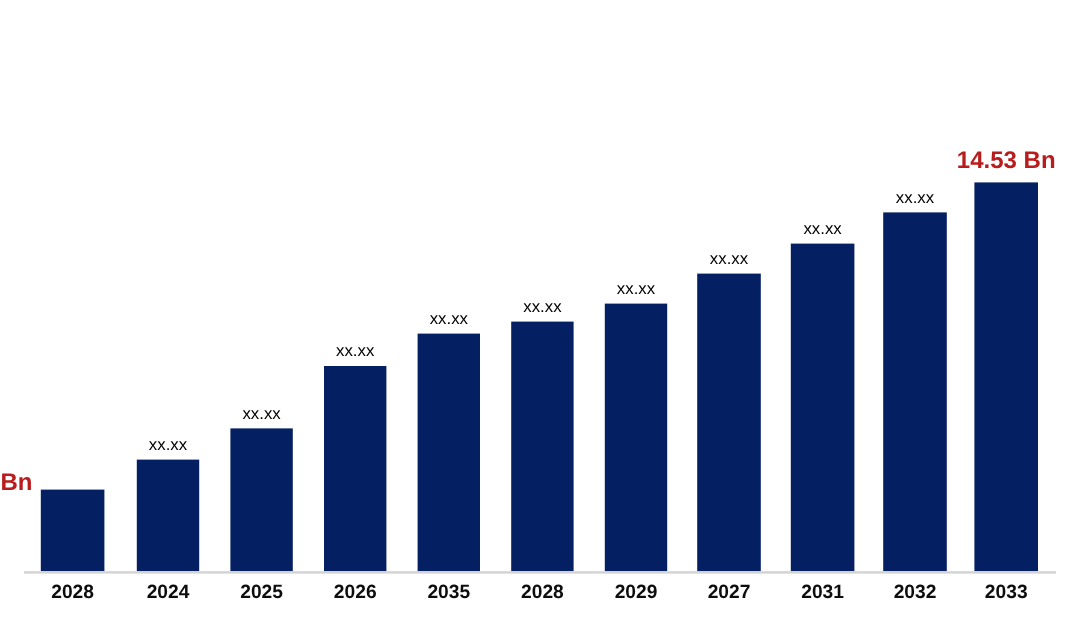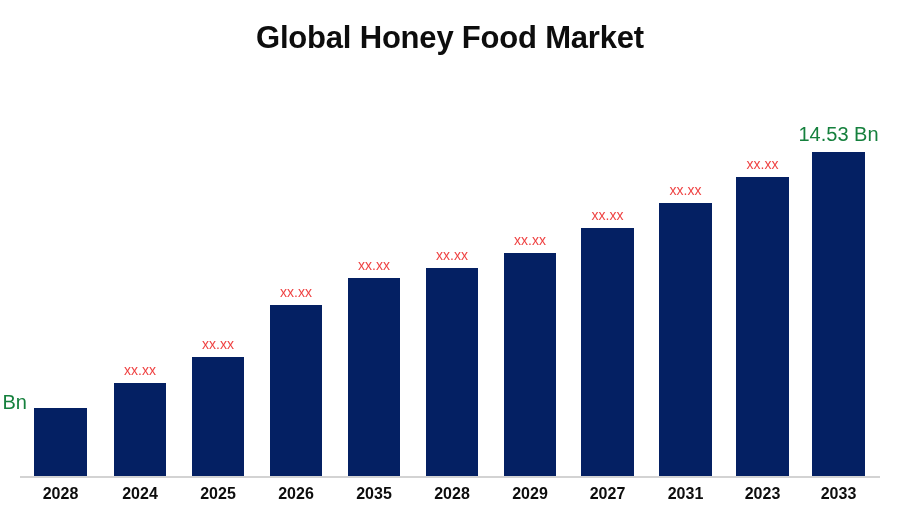--- a/index.html
+++ b/index.html
@@ -50,28 +50,28 @@
     width: 100%;
     background: #042063;
   }
   .bar-value-label {
     position: absolute;
     left: 50%;
     transform: translateX(-50%);
     white-space: nowrap;
     font-size: 14px;
     font-weight: normal;
-    color: #ef4444;
+    color: #000000;
     font-family: "Liberation Sans", sans-serif;
     line-height: 1;
   }
   .bar-value-label.emphasis {
     font-size: 20px;
-    font-weight: normal;
-    color: #15803d;
+    font-weight: bold;
+    color: #b91c1c;
   }
   .bar-value-label.left-outside {
     left: auto;
     right: 100%;
     transform: none;
     margin-right: 7px;
   }
   #axis-line {
     position: absolute;
     left: 20px;
@@ -89,21 +89,20 @@
     color: #0d0d0d;
     font-family: "Liberation Sans", sans-serif;
     line-height: 1.2;
   }
 </style>
 </head>
 <body>
 
 <div id="chart-root">
 
-  <div id="chart-title">Global Honey Food Market</div>
 
   <div id="plot-area">
     <div id="bars-layer">
         <div class="bar-group" style="left: 34px; width: 53px; height: 68px;">
           <div class="bar-rect" style="height: 68px; background: rgb(4, 32, 99);"></div>
           <div class="bar-value-label emphasis left-outside" style="bottom: 64px;">8.94 Bn</div>
         </div>
         <div class="bar-group" style="left: 114px; width: 52px; height: 93px;">
           <div class="bar-rect" style="height: 93px; background: rgb(4, 32, 99);"></div>
           <div class="bar-value-label" style="bottom: 99px;">xx.xx</div>
@@ -149,18 +148,18 @@
     <div id="axis-labels-layer">
         <div class="axis-tick-label" style="left: 34px; width: 53px;">2028</div>
         <div class="axis-tick-label" style="left: 114px; width: 52px;">2024</div>
         <div class="axis-tick-label" style="left: 192px; width: 52px;">2025</div>
         <div class="axis-tick-label" style="left: 270px; width: 52px;">2026</div>
         <div class="axis-tick-label" style="left: 348px; width: 52px;">2035</div>
         <div class="axis-tick-label" style="left: 426px; width: 52px;">2028</div>
         <div class="axis-tick-label" style="left: 504px; width: 52px;">2029</div>
         <div class="axis-tick-label" style="left: 581px; width: 53px;">2027</div>
         <div class="axis-tick-label" style="left: 659px; width: 53px;">2031</div>
-        <div class="axis-tick-label" style="left: 736px; width: 53px;">2023</div>
+        <div class="axis-tick-label" style="left: 736px; width: 53px;">2032</div>
         <div class="axis-tick-label" style="left: 812px; width: 53px;">2033</div>
       </div>
   </div>
 
 </div>
 
 </body></html>

